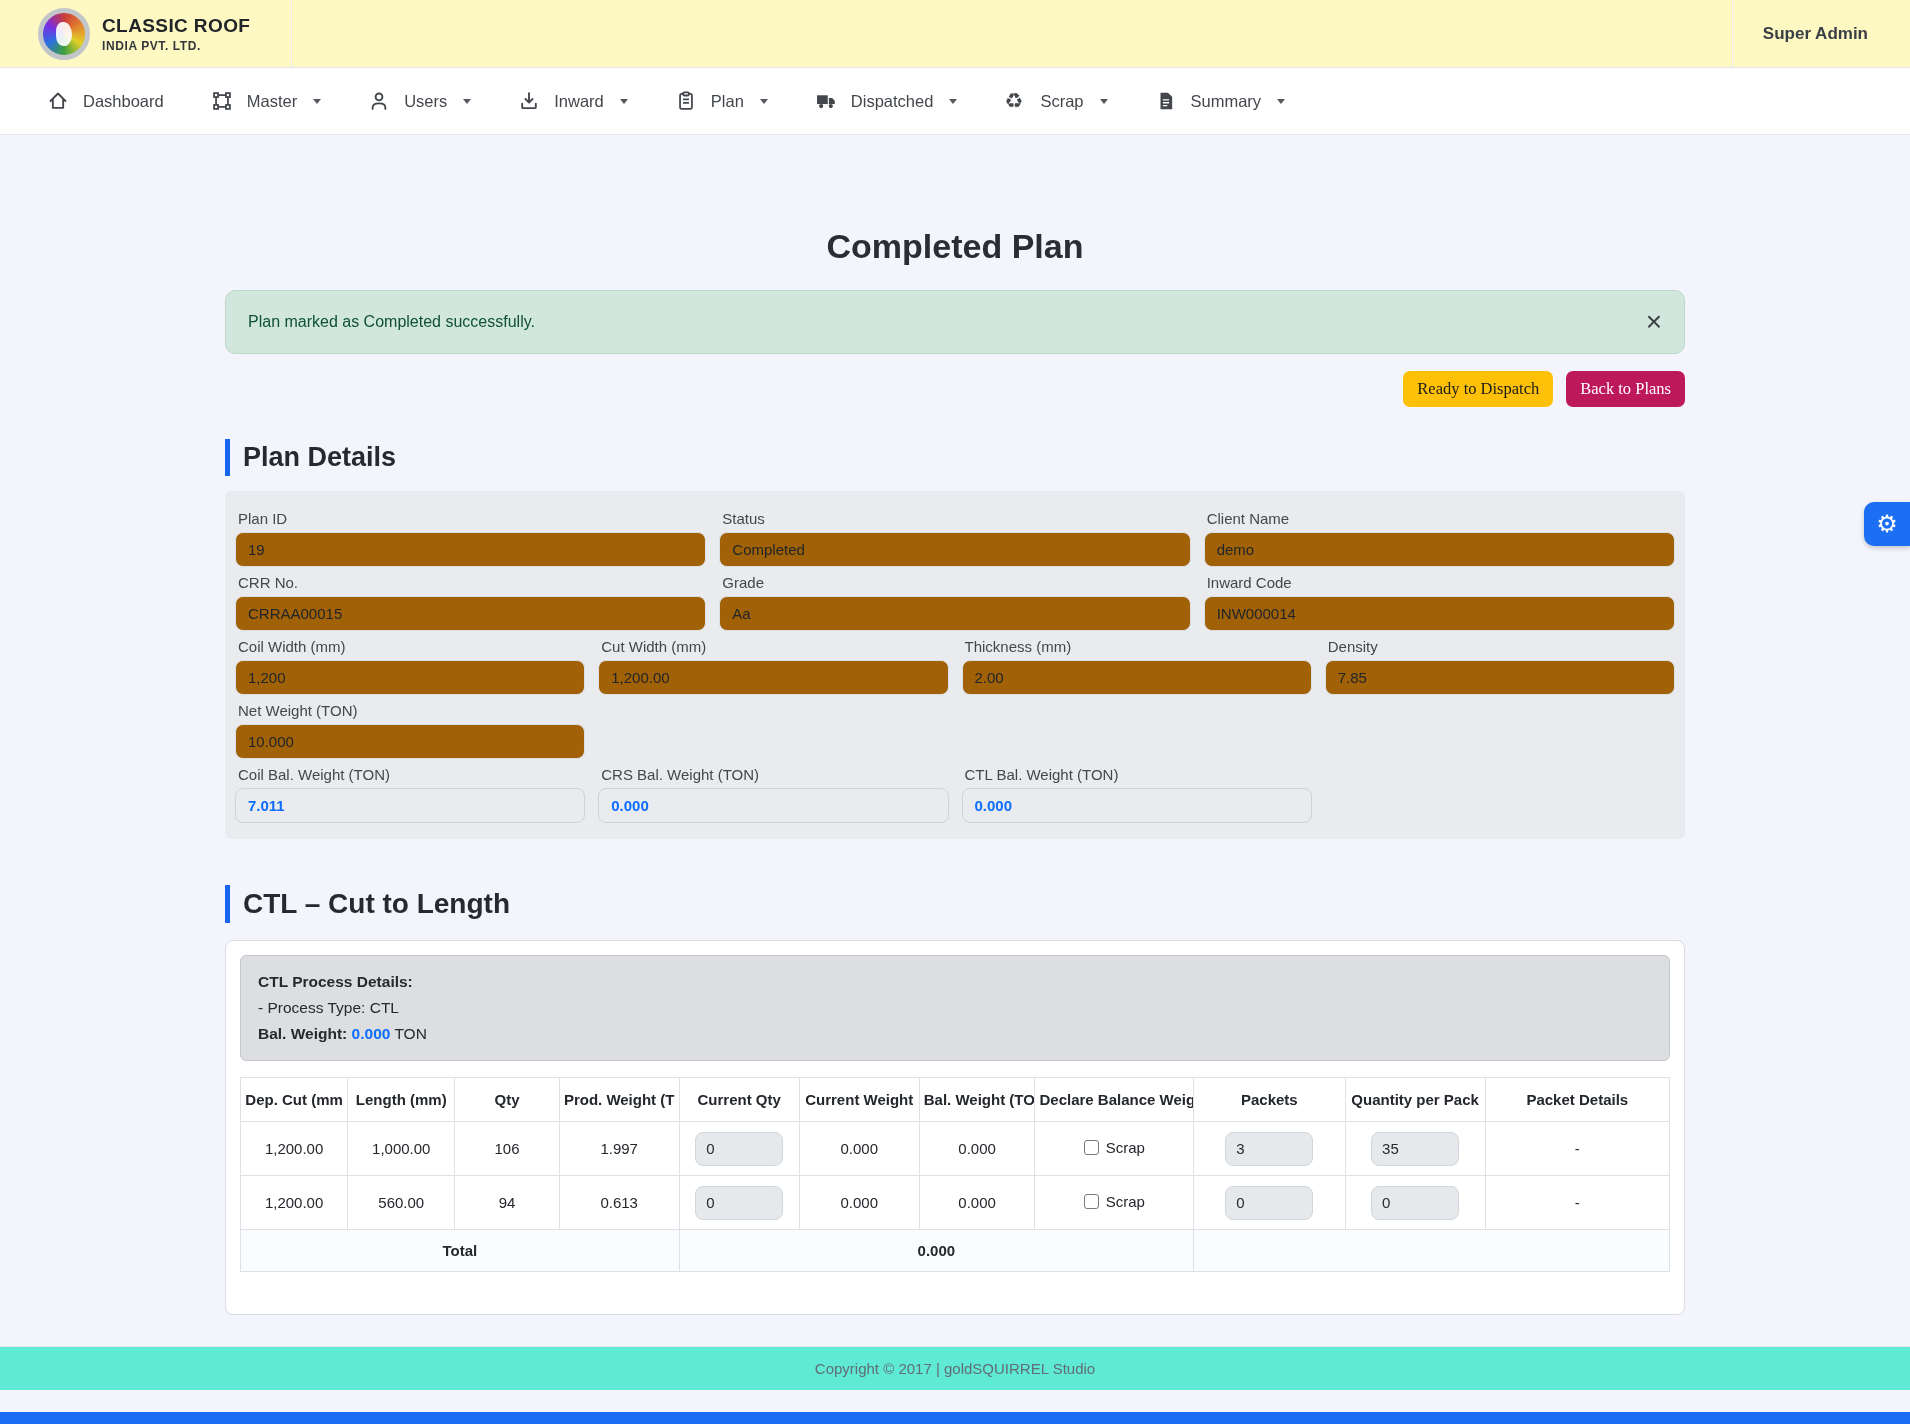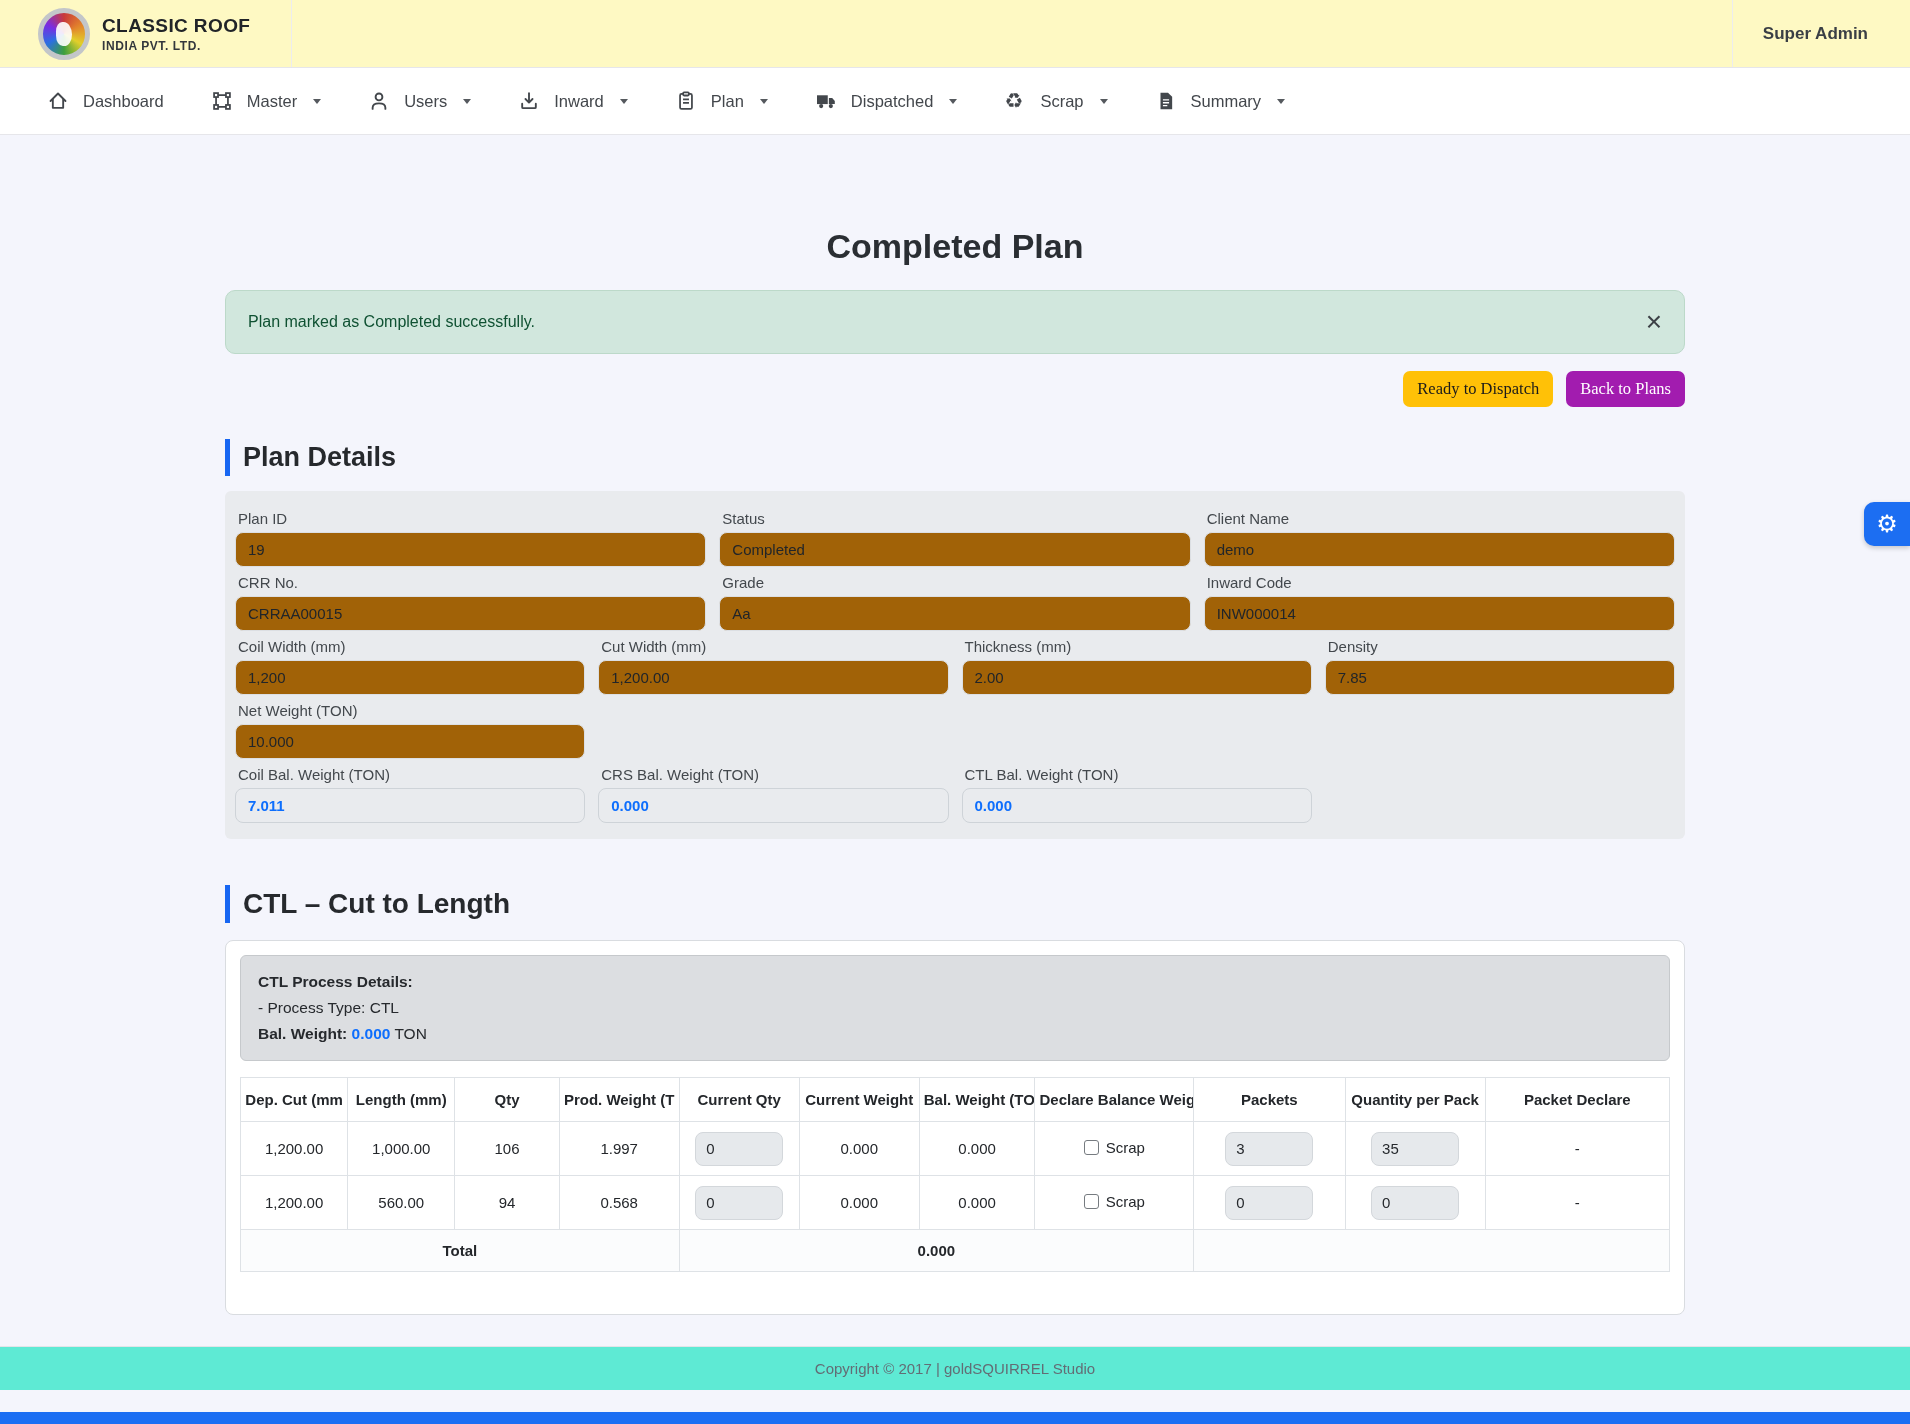--- a/index.html
+++ b/index.html
@@ -49,21 +49,21 @@
     border: 1px solid #bcd9c9; border-radius: 10px; display: flex; align-items: center;
     padding: 0 22px; }
   .alert-msg { font-size: 16px; color: #0f5132; }
   .alert-close { margin-left: auto; background: none; border: none; font-size: 28px;
     font-weight: 300; color: #3c4146; cursor: pointer; line-height: 1; }
   
   .actions { margin-top: 17px; display: flex; justify-content: flex-end; gap: 13px; }
   .btn { border: none; border-radius: 7px; font-size: 16.5px; font-weight: 500;
     padding: 8px 14px; cursor: pointer; font-family: Liberation Serif, serif; }
   .btn-yellow { background: #ffc107; color: #1b1b1b; }
-  .btn-blue { background: #a21caf; color: #fff; }
+  .btn-blue { background: #be185d; color: #fff; }
   
   h2.sec-h { font-size: 27px; font-weight: 700; color: #26292d;
     border-left: 5px solid #1766f2; padding: 3px 0 3px 13px; }
   .sec-h.pd { margin-top: 32px; }
   .sec-h.ctl { margin-top: 46px; font-size: 28px; }
   
   .pd-box { margin-top: 15px; background: #e9ebee; border-radius: 6px;
     padding: 12px 10px 16px 10px; }
   .grid3 { display: grid; grid-template-columns: repeat(3, 1fr); column-gap: 13px; }
   .grid4 { display: grid; grid-template-columns: repeat(4, 1fr); column-gap: 13px; }
@@ -326,21 +326,21 @@
           <th>Dep. Cut (mm</th>
           <th>Length (mm)</th>
           <th>Qty</th>
           <th>Prod. Weight (T</th>
           <th>Current Qty</th>
           <th>Current Weight</th>
           <th>Bal. Weight (TO</th>
           <th>Declare Balance Weight A</th>
           <th>Packets</th>
           <th>Quantity per Pack</th>
-          <th>Packet Declare</th>
+          <th>Packet Details</th>
         </tr>
       </thead>
       <tbody>
         <tr>
           <td>1,200.00</td>
           <td>1,000.00</td>
           <td>106</td>
           <td>1.997</td>
           <td><input class="tin" value="0" style=""></td>
           <td>0.000</td>
@@ -352,21 +352,21 @@
             </label>
           </td>
           <td><input class="tin" value="3" style=""></td>
           <td><input class="tin" value="35" style=""></td>
           <td>-</td>
         </tr>
         <tr>
           <td>1,200.00</td>
           <td>560.00</td>
           <td>94</td>
-          <td>0.568</td>
+          <td>0.613</td>
           <td><input class="tin" value="0" style=""></td>
           <td>0.000</td>
           <td>0.000</td>
           <td>
             <label class="scrap">
               <input type="checkbox" style="">
               <span>Scrap</span>
             </label>
           </td>
           <td><input class="tin" value="0" style=""></td>

